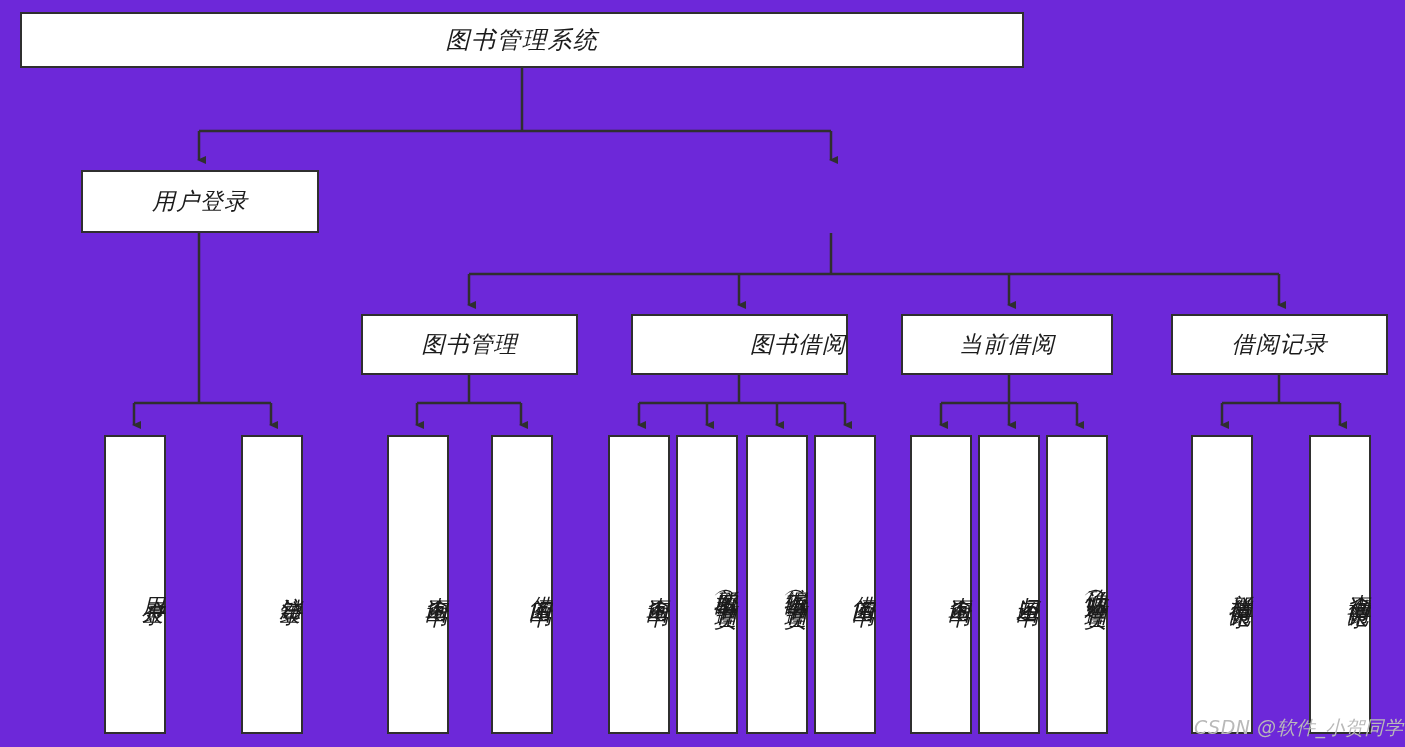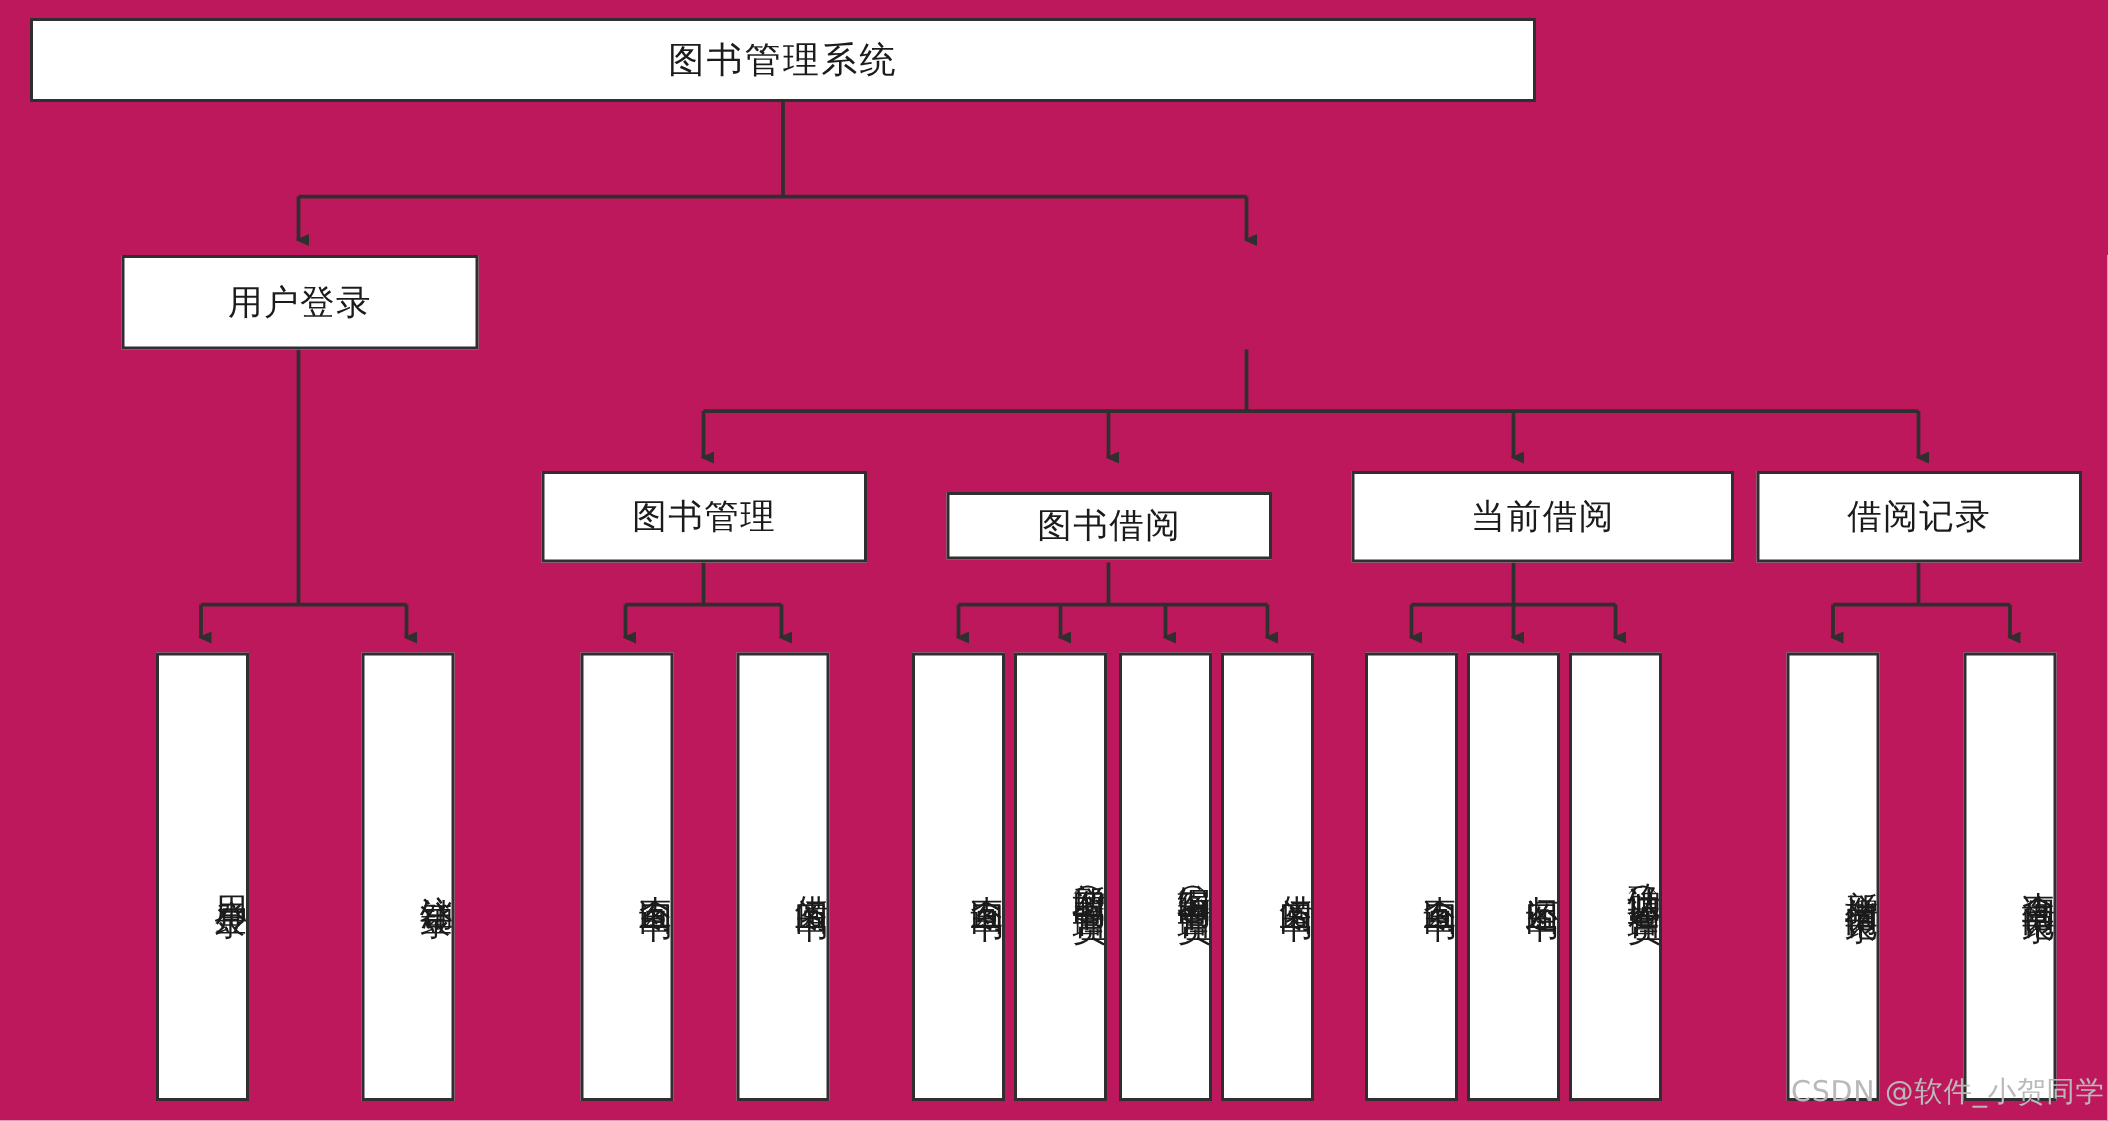--- a/index.html
+++ b/index.html
@@ -7,22 +7,23 @@
     padding: 0;
     background: #ffffff;
   }
   body {
     font-family: "DejaVu Sans", "Liberation Sans", sans-serif;
   }
   #canvas {
     position: relative;
     width: 1405px;
     height: 747px;
-    background: #be185d;
+    background: #6d28d9;
     overflow: hidden;
+    font-style: italic;
   }
   .node {
     position: absolute;
     box-sizing: border-box;
     border: 2.5px solid #2f2f2f;
     background: #ffffff;
     display: flex;
     align-items: center;
     justify-content: center;
     color: #1b1b1b;
@@ -129,24 +130,24 @@
     <span class="label">图书管理系统</span>
   </div>
 
   <div class="node horiz" style="left:81px; top:170px; width:238px; height:63px;">
     <span class="label">用户登录</span>
   </div>
 
   <div class="node horiz" style="left:361px; top:314px; width:217px; height:61px;">
     <span class="label">图书管理</span>
   </div>
-  <div class="node horiz" style="left:631px; top:328px; width:217px; height:45px;">
+  <div class="node horiz" style="left:631px; top:314px; width:217px; height:61px;justify-content:flex-end;">
     <span class="label">图书借阅</span>
   </div>
-  <div class="node horiz" style="left:901px; top:314px; width:255px; height:61px;">
+  <div class="node horiz" style="left:901px; top:314px; width:212px; height:61px;">
     <span class="label">当前借阅</span>
   </div>
   <div class="node horiz" style="left:1171px; top:314px; width:217px; height:61px;">
     <span class="label">借阅记录</span>
   </div>
 
   <div class="node leaf" style="left:104px; top:435px; width:62px; height:299px;">
     <span class="label">用户登录</span>
   </div>
   <div class="node leaf" style="left:241px; top:435px; width:62px; height:299px;">

